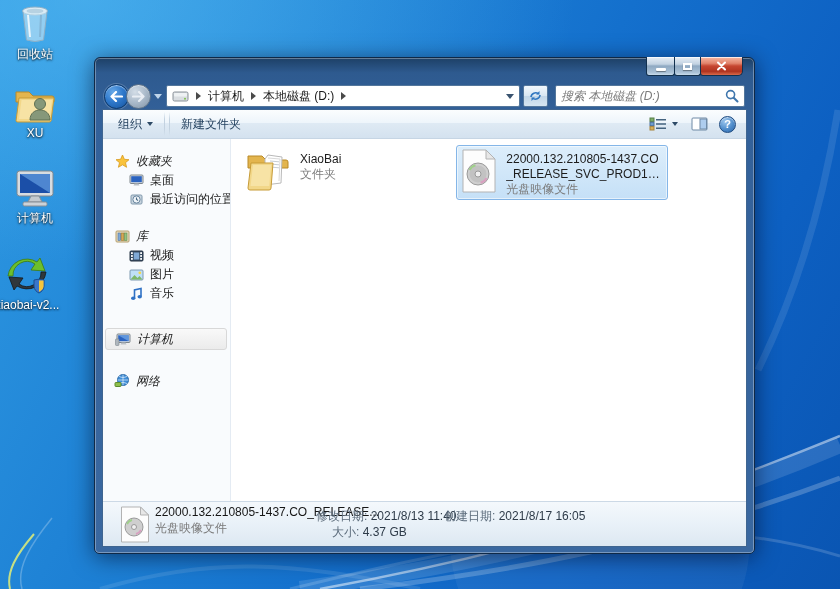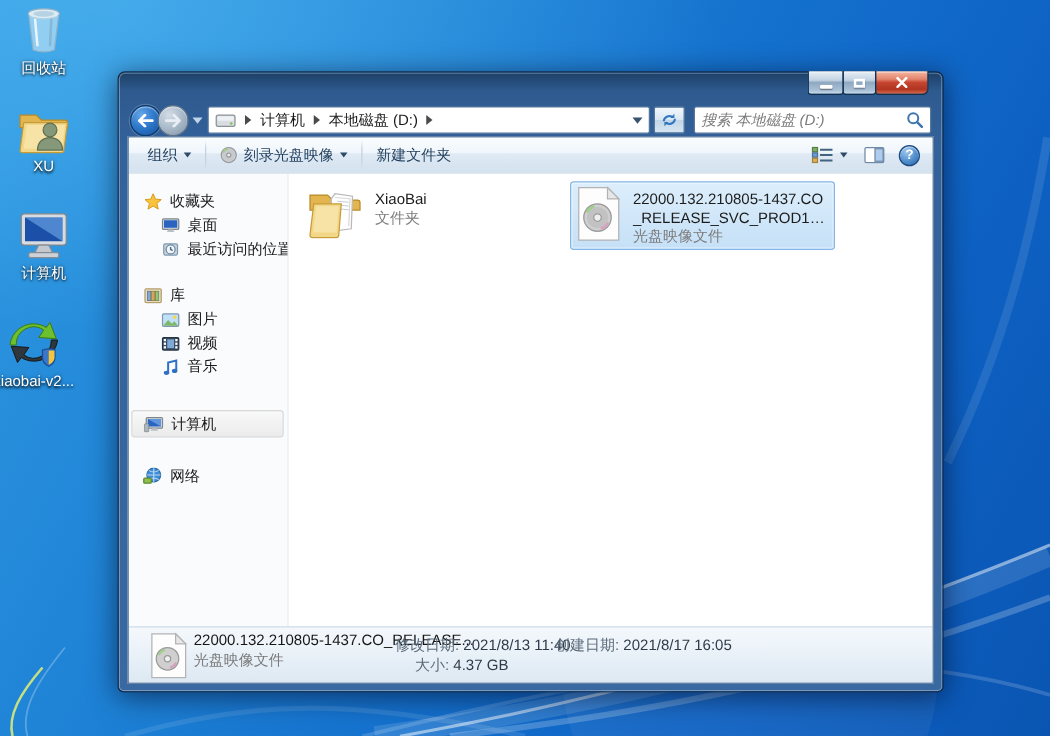--- a/index.html
+++ b/index.html
@@ -74,21 +74,21 @@
     border-bottom:1px solid #c6d5e4; color:#1e3c5a; }
   .tb-item { display:flex; align-items:center; gap:5px; padding:0 9px; cursor:default; }
   .tb-sep { width:1px; background:linear-gradient(180deg,transparent,#c3d2e0 30%,#c3d2e0 70%,transparent); margin:2px 2px; }
   .tb-caret { width:0; height:0; border-left:3.5px solid transparent; border-right:3.5px solid transparent; border-top:4px solid #2d4a66; }
   .tb-right { margin-left:auto; display:flex; align-items:center; gap:9px; }
 
   
   .bodyrow { flex:1; display:flex; min-height:0; }
   .sidebar { width:128px; flex:0 0 auto; background:#f9fbfd; border-right:1px solid #e4ebf3; padding-top:12px; overflow:hidden; }
   .sb-group { margin-bottom:17px; }
-  .sb-head { display:flex; align-items:center; gap:6px; padding:2px 4px 2px 11px; height:20px; cursor:default; }
+  .sb-head { display:flex; align-items:center; gap:6px; padding:2px 4px 2px 11px; height:20px; cursor:default;font-style:italic; }
   .sb-item { display:flex; align-items:center; gap:6px; padding:1px 4px 1px 25px; height:19px; cursor:default; white-space:nowrap; }
   .sb-head.sel { background:linear-gradient(180deg,#f9f9f9,#ebebeb); border:1px solid #d8d8d8; border-radius:3px; margin:0 3px 0 2px; height:22px; padding-left:9px; }
   .sb-ico { width:16px; height:16px; flex:0 0 auto; display:flex; align-items:center; justify-content:center; }
   .sb-group.g-computer { margin-top:25px; }
   .sb-group.g-network { margin-top:21px; }
 
   
   .content { flex:1; background:#fff; padding:6px 0 0 9px; min-width:0; }
   .tile { display:inline-flex; width:212px; height:55px; padding:3px 4px; margin-right:1px; vertical-align:top;
     border:1px solid transparent; border-radius:3px; align-items:flex-start; cursor:default; }
@@ -245,30 +245,20 @@
   </div>
 
   <div class="client">
 
     <div class="toolbar">
       <div class="tb-item">
         <span>组织</span>
         <span class="tb-caret"></span>
       </div>
       <div class="tb-sep"></div>
-      <div class="tb-item">
-        <svg width="14" height="14" viewBox="0 0 14 14">
-          <circle cx="7" cy="7" r="6" fill="#d9dadc" stroke="#97999c"></circle>
-          <circle cx="7" cy="7" r="5" fill="#c7c9cc"></circle>
-          <path d="M2.4 5 a5 5 0 0 1 4 -2.9" stroke="#9fd08a" stroke-width="1.3" fill="none"></path>
-          <circle cx="7" cy="7" r="1.6" fill="#eef0f2" stroke="#9a9ca0"></circle>
-        </svg>
-        <span>刻录光盘映像</span>
-        <span class="tb-caret"></span>
-      </div>
       <div class="tb-sep"></div>
       <div class="tb-item">
         <span>新建文件夹</span>
       </div>
 
       <div class="tb-right">
         <div class="tb-item" style="padding:0 2px;">
           <svg width="18" height="14" viewBox="0 0 18 14">
             <rect x="1" y="1" width="4" height="3.4" fill="#7fb069" stroke="#577d47"></rect>
             <rect x="1" y="5.3" width="4" height="3.4" fill="#6f9ed0" stroke="#4c719c"></rect>
@@ -332,41 +322,41 @@
                 <rect x="3" y="3" width="2.6" height="7.5" fill="#7fa9d6" stroke="#54749a" stroke-width=".6"></rect>
                 <rect x="6.2" y="3" width="2.6" height="7.5" fill="#d6a855" stroke="#9d7730" stroke-width=".6"></rect>
                 <rect x="9.4" y="3" width="2.6" height="7.5" fill="#94c17f" stroke="#5f8a4c" stroke-width=".6"></rect>
               </svg>
             </span>
             <span>库</span>
           </div>
           <div class="sb-item">
             <span class="sb-ico">
               <svg width="15" height="12" viewBox="0 0 15 12">
-                <rect x="1" y="1" width="13" height="10" rx="1" fill="#bfe0f7" stroke="#7e9ab1"></rect>
-                <path d="M1.5 10.5 L5.5 6 L8.5 9 L10.5 7 L13.5 10.5 z" fill="#7fb868"></path>
-                <circle cx="10.8" cy="3.8" r="1.4" fill="#f7d648"></circle>
-              </svg>
-            </span>
-            <span>图片</span>
-          </div>
-          <div class="sb-item">
-            <span class="sb-ico">
-              <svg width="15" height="12" viewBox="0 0 15 12">
                 <rect x="1" y="1" width="13" height="10" rx="1" fill="#3a4f66" stroke="#243342"></rect>
                 <rect x="2" y="2.2" width="1.8" height="1.8" fill="#fff"></rect>
                   <rect x="2" y="5.1" width="1.8" height="1.8" fill="#fff"></rect>
                   <rect x="2" y="8" width="1.8" height="1.8" fill="#fff"></rect>
                 <rect x="11.2" y="2.2" width="1.8" height="1.8" fill="#fff"></rect>
                   <rect x="11.2" y="5.1" width="1.8" height="1.8" fill="#fff"></rect>
                   <rect x="11.2" y="8" width="1.8" height="1.8" fill="#fff"></rect>
                 <rect x="4.8" y="2.5" width="5.4" height="7" fill="#7fa9d6"></rect>
               </svg>
             </span>
             <span>视频</span>
+          </div>
+          <div class="sb-item">
+            <span class="sb-ico">
+              <svg width="15" height="12" viewBox="0 0 15 12">
+                <rect x="1" y="1" width="13" height="10" rx="1" fill="#bfe0f7" stroke="#7e9ab1"></rect>
+                <path d="M1.5 10.5 L5.5 6 L8.5 9 L10.5 7 L13.5 10.5 z" fill="#7fb868"></path>
+                <circle cx="10.8" cy="3.8" r="1.4" fill="#f7d648"></circle>
+              </svg>
+            </span>
+            <span>图片</span>
           </div>
           <div class="sb-item">
             <span class="sb-ico">
               <svg width="13" height="14" viewBox="0 0 13 14">
                 <path d="M4.5 11 V3 L11 1.5 V9.5" stroke="#2f71c5" stroke-width="1.6" fill="none"></path>
                 <ellipse cx="3.2" cy="11.2" rx="2.2" ry="1.7" fill="#2f71c5"></ellipse>
                 <ellipse cx="9.7" cy="9.7" rx="2.2" ry="1.7" fill="#2f71c5"></ellipse>
               </svg>
             </span>
             <span>音乐</span>

